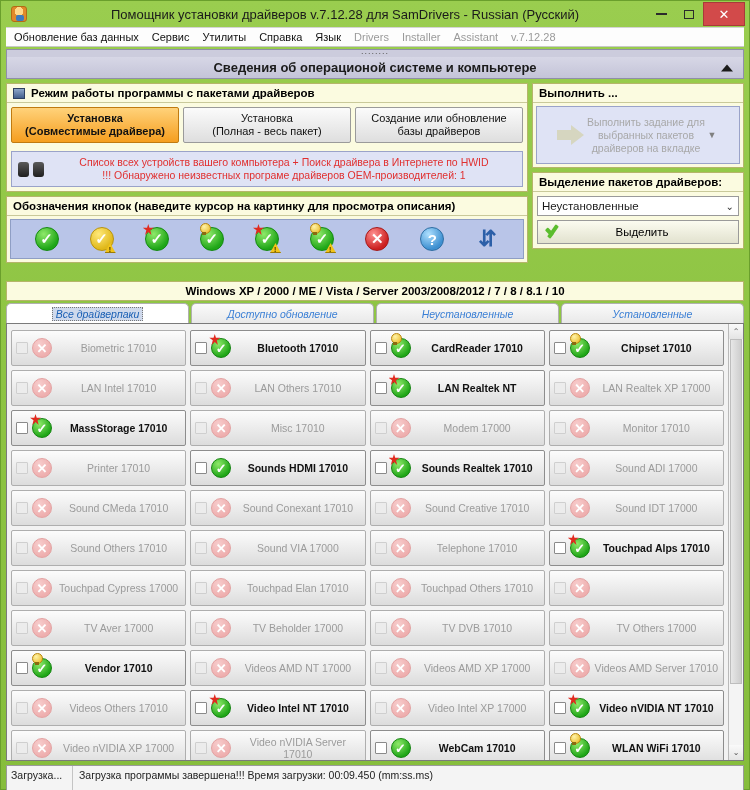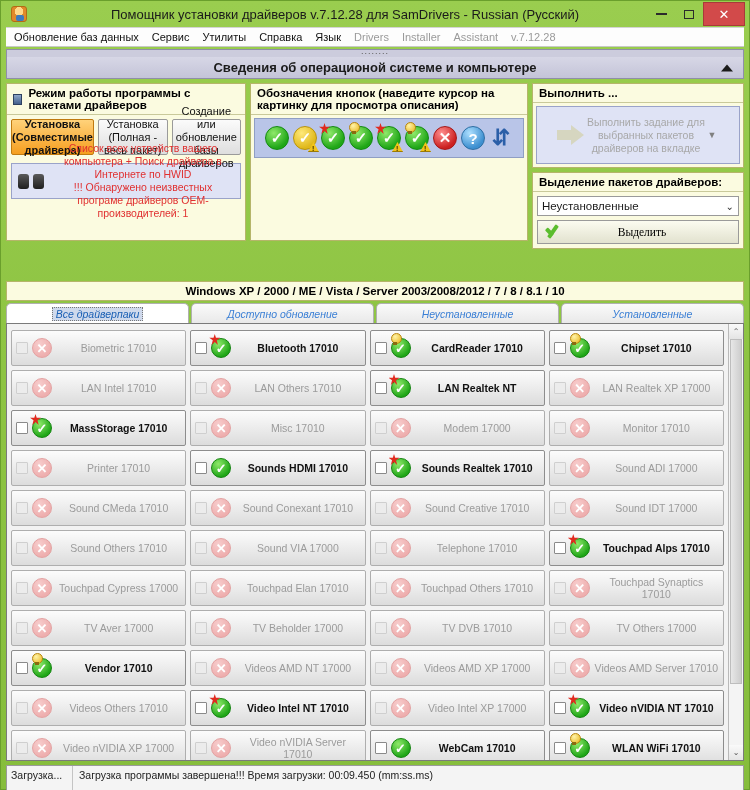--- a/index.html
+++ b/index.html
@@ -74,21 +74,21 @@
     font-weight:bold; font-size:13px; color:#1b1b1b;
   }
   .collapse-bar .arrow{
     position:absolute; right:10px; top:50%; transform:translateY(-50%);
     width:0;height:0;border-left:6px solid transparent;border-right:6px solid transparent;
     border-bottom:7px solid #1b1b1b;
   }
 
   
   .info-row{ display:flex; gap:4px; margin-top:4px; height:158px; }
-  .info-left{ width:522px; display:flex; flex-direction:row; gap:4px; }
+  .info-left{ width:522px; display:flex; flex-direction:column; gap:4px; }
   .info-right{ flex:1; display:flex; flex-direction:column; gap:4px; }
 
   .gbox{ border:1px solid #b5b56a; background:#fbfbe0; }
   .gbox-head{
     background:#fbfbe0; padding:3px 6px; font-weight:bold; font-size:11.5px;
     display:flex; align-items:center; gap:6px; border-bottom:1px solid #c9c99a;
   }
   .sq-icon{ width:12px;height:11px;background:#556b8f;border:1px solid #2e4160;display:inline-block;}
   .sq-icon.b{ background:linear-gradient(180deg,#8ea7c9,#43608c); }
 
@@ -155,21 +155,21 @@
   .combo{
     height:20px; border:1px solid #9a9a9a; background:#fff;
     display:flex; align-items:center; padding:0 4px; font-size:11.5px; color:#111;
     justify-content:space-between;
   }
   .combo .cv{ color:#1a1a1a; }
   .combo .cc{ color:#333; font-size:10px; }
   .sel-btn{
     margin-top:4px; height:24px; border:1px solid #9a9a9a;
     background:linear-gradient(180deg,#fbfbf0,#e2e2cf);
-    display:flex; align-items:center; position:relative;font-family:Liberation Serif, serif;
+    display:flex; align-items:center; position:relative;
   }
   .chk-green{ width:22px;height:16px; margin-left:6px; position:relative; flex:0 0 22px;}
   .chk-green::before{ content:""; position:absolute; left:1px; top:6px; width:9px;height:4px;
     background:#5bbd2e; transform:rotate(45deg); border-radius:1px;}
   .chk-green::after{ content:""; position:absolute; left:7px; top:0px; width:4px;height:15px;
     background:#5bbd2e; transform:rotate(35deg); border-radius:1px;}
   .sel-btn .lbl{ flex:1; text-align:center; font-size:11.5px; padding-right:20px; }
 
   
   .tabs-wrap{ margin-top:4px; }
@@ -671,21 +671,20 @@
               </span>
               <span class="nm">Touchpad Others 17010</span>
             </div>
           </div>
           <div class="cell">
             <div class="pkg off">
               <span class="cb"></span>
               <span class="ic">
                 <span class="c r">✕</span>
               </span>
-              <span class="nm">Touchpad Synaptics 17010</span>
             </div>
           </div>
           <div class="cell">
             <div class="pkg off">
               <span class="cb"></span>
               <span class="ic">
                 <span class="c r">✕</span>
               </span>
               <span class="nm">TV Aver 17000</span>
             </div>

